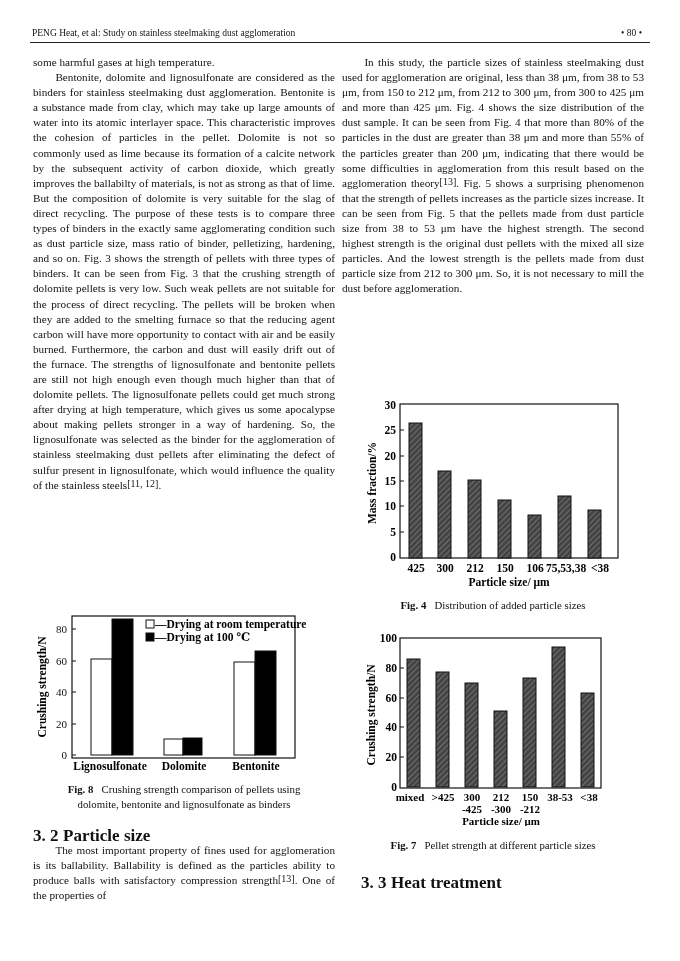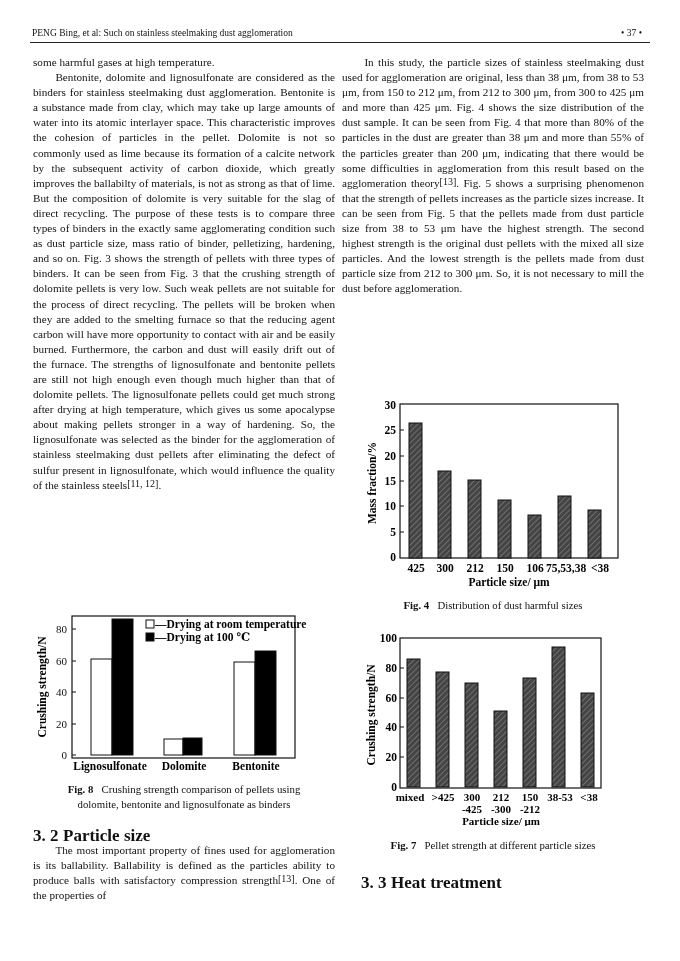--- a/index.html
+++ b/index.html
@@ -20,22 +20,22 @@
   .caption b { font-family:"Liberation Serif",serif; }
   .sec { font-weight:bold; font-size:17px; margin-top:4px; }
   .sec span.num { display:inline-block; width:30px; }
   svg text { font-family:"Liberation Serif","DejaVu Serif",serif; }
   .fig { position:absolute; }
 </style>
 </head>
 <body>
 
 <div class="header">
-  <span class="left">PENG Bing,  et al: Such on stainless steelmaking dust agglomeration</span>
-  <span class="right">• 37 •</span>
+  <span class="left">PENG Heat,  et al: Study on stainless steelmaking dust agglomeration</span>
+  <span class="right">• 80 •</span>
 </div>
 
 <div class="col col-left">
   <p>some harmful gases at high temperature.</p>
   <p class="indent"><span>Bentonite, dolomite and lignosulfonate are considered as the binders for stainless steelmaking dust agglomeration. Bentonite is a substance made from clay, which may take up large amounts of water into its atomic interlayer space. This characteristic improves the cohesion of particles in the pellet. Dolomite is not so commonly used as lime because its formation of a calcite network by the subsequent activity of carbon dioxide, which greatly improves the ballabilty of materials, is not as strong as that of lime. But the composition of dolomite is very suitable for the slag of direct recycling. The purpose of these tests is to compare three types of binders in the exactly same agglomerating condition such as dust particle size, mass ratio of binder, pelletizing, hardening, and so on. Fig. 3 shows the strength of pellets with three types of binders. It can be seen from Fig. 3 that the crushing strength of dolomite pellets is very low. Such weak pellets are not suitable for the process of direct recycling. The pellets will be broken when they are added to the smelting furnace so that the reducing agent carbon will have more opportunity to contact with air and be easily burned. Furthermore, the carbon and dust will easily drift out of the furnace. The strengths of lignosulfonate and bentonite pellets are still not high enough even though much higher than that of dolomite pellets. The lignosulfonate pellets could get much strong after drying at high temperature, which gives us some apocalypse about making pellets stronger in a way of hardening. So, the lignosulfonate was selected as the binder for the agglomeration of stainless steelmaking dust pellets after eliminating the defect of sulfur present in lignosulfonate, which would influence the quality of the stainless steels</span><sup>[11, 12]</sup><span>.</span></p>
 </div>
 
 <div class="fig" style="left:36px; top:612px; width:296px; height:162px;">
   <svg width="296" height="162" viewBox="0 0 296 162">
 
@@ -131,21 +131,21 @@
       <text x="111" y="174">212</text>
       <text x="141" y="174">150</text>
       <text x="171" y="174">106</text>
       <text x="202" y="174">75,53,38</text>
       <text x="236" y="174">&lt;38</text>
       <text x="145" y="188">Particle size/ μm</text>
     </g>
   </svg>
 </div>
 <p class="caption" style="position:absolute; left:342px; top:598px; width:302px;">
-  <b>Fig. 4</b>&nbsp;&nbsp;&nbsp;<span>Distribution of dust harmful sizes</span>
+  <b>Fig. 4</b>&nbsp;&nbsp;&nbsp;<span>Distribution of added particle sizes</span>
 </p>
 
 <div class="fig" style="left:364px; top:630px; width:256px; height:196px;">
   <svg width="256" height="196" viewBox="0 0 256 196">
     <rect x="36" y="8" width="201" height="150" fill="none" stroke="#111" stroke-width="1.2"></rect>
     <defs>
       <pattern id="hatch5" width="4" height="4" patternUnits="userSpaceOnUse" patternTransform="rotate(45)">
         <rect width="4" height="4" fill="#444"></rect>
         <line x1="0" y1="0" x2="0" y2="4" stroke="#999" stroke-width="1"></line>
       </pattern>

